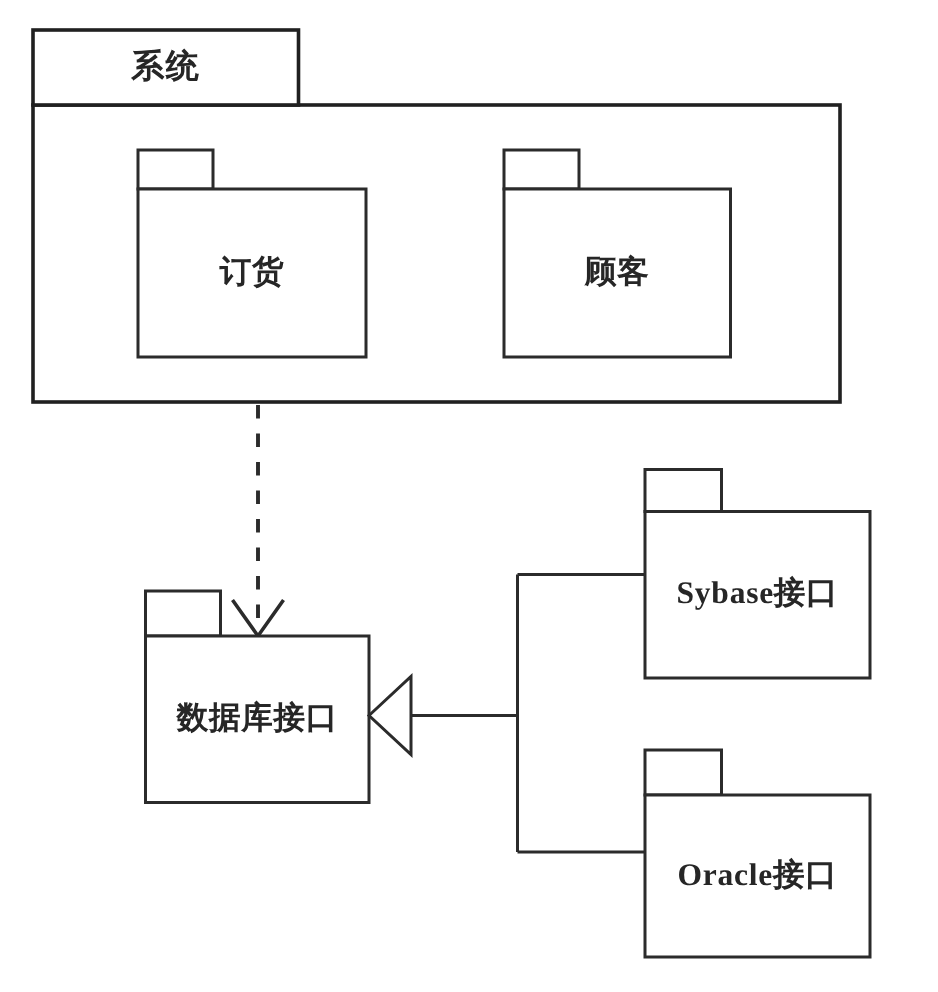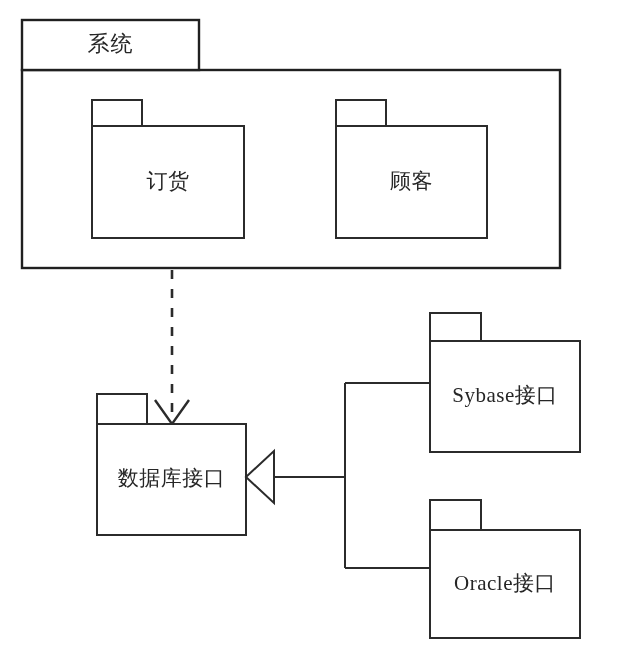--- a/index.html
+++ b/index.html
@@ -12,20 +12,21 @@
     width: 625px;
     height: 661px;
     font-family: "Liberation Serif", "DejaVu Serif", serif;
     overflow: hidden;
   }
   #diagram-root {
     position: relative;
     width: 625px;
     height: 661px;
     background: #ffffff;
+    font-weight: bold;
   }
   svg#uml-canvas {
     display: block;
     width: 625px;
     height: 661px;
   }
   .pkg-shape {
     fill: #ffffff;
     stroke: #2b2b2b;
     stroke-width: 2;

